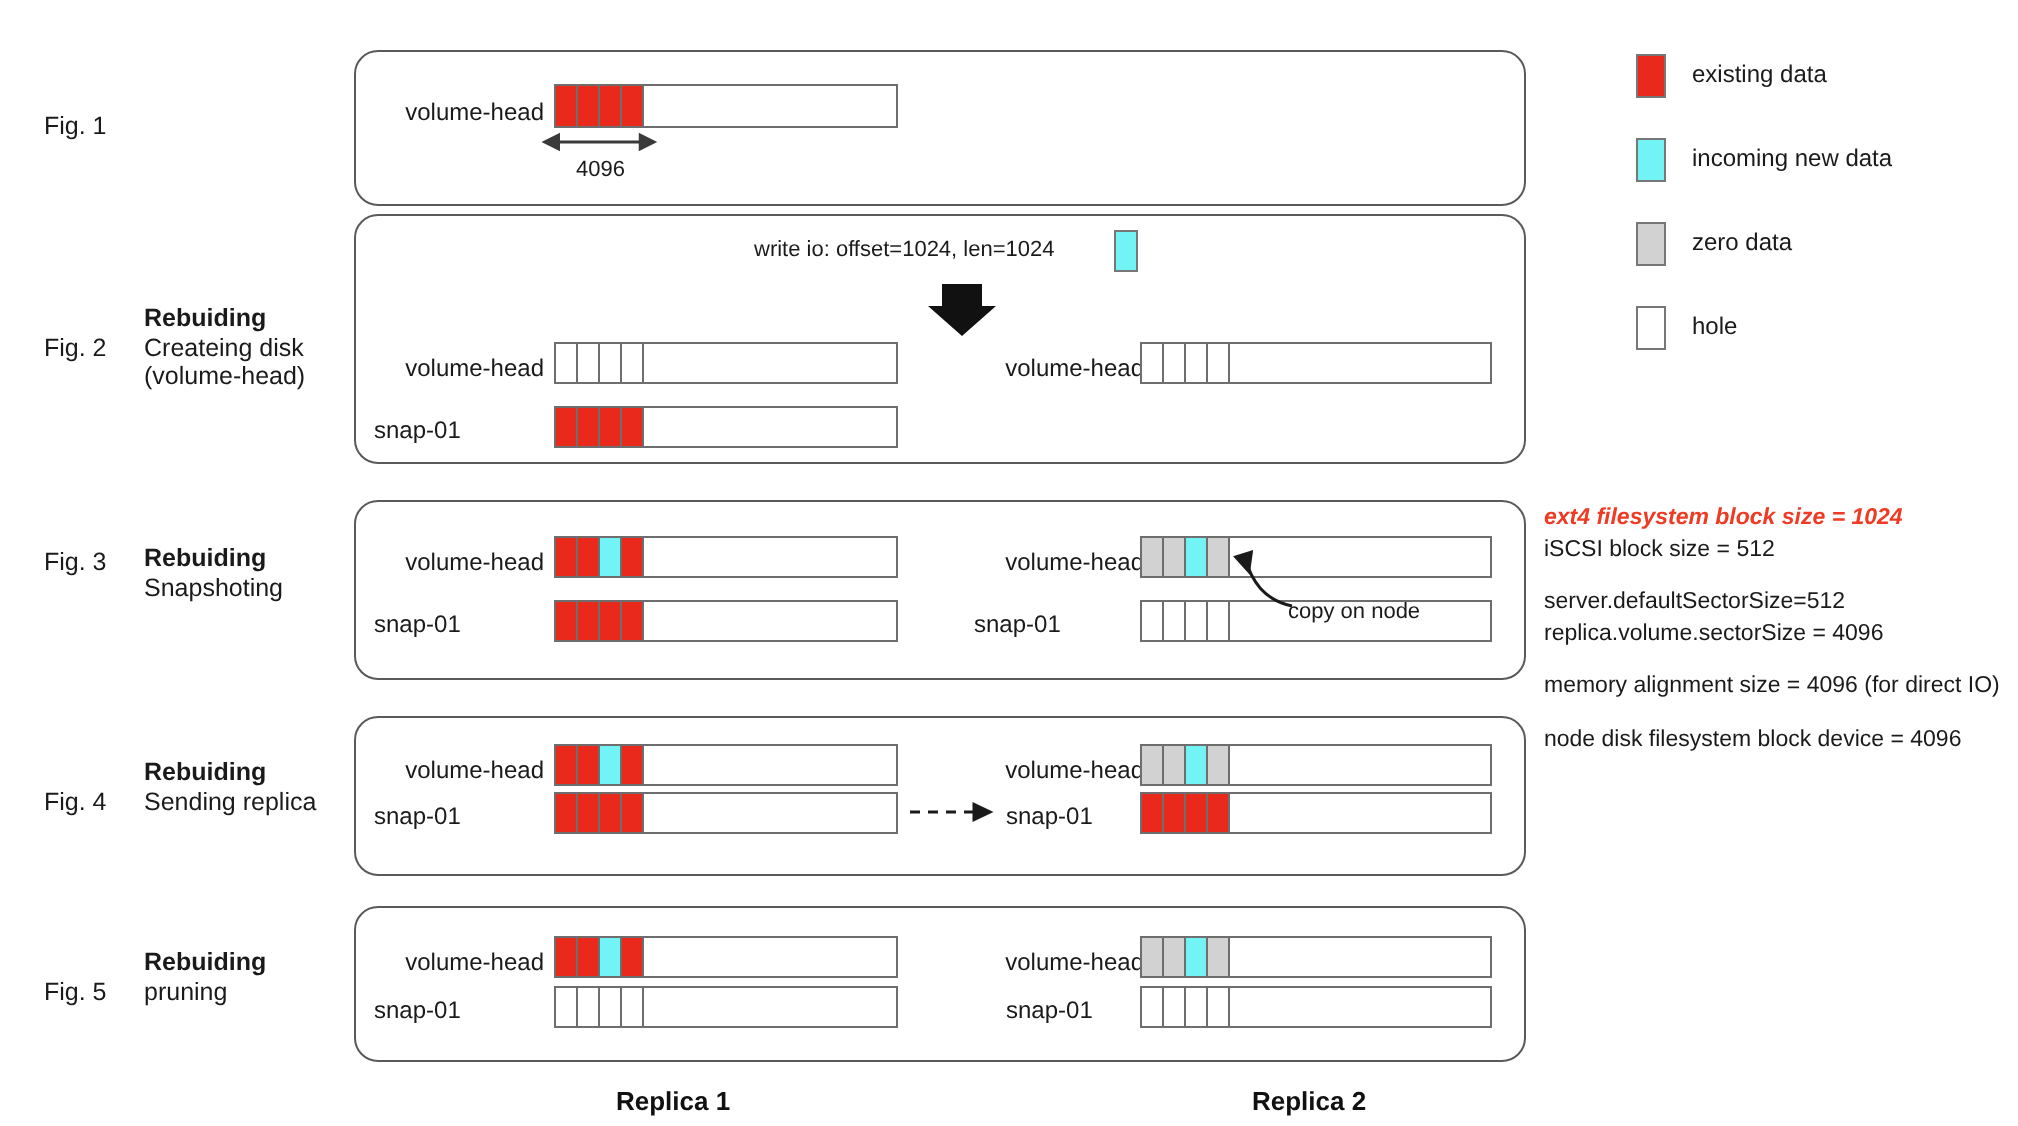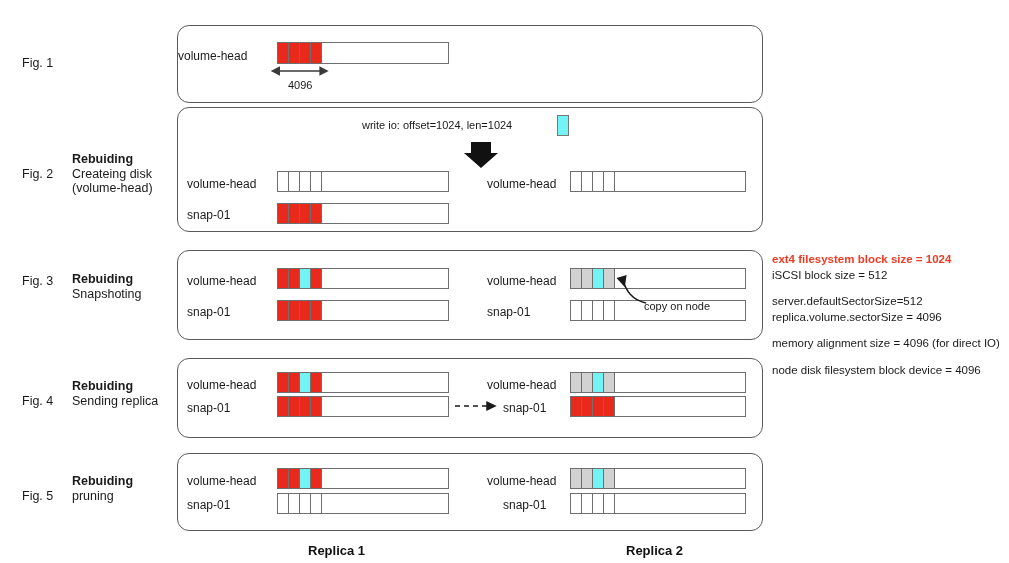--- a/index.html
+++ b/index.html
@@ -23,21 +23,21 @@
   
   .bar{position:absolute;box-sizing:border-box;border:1.3px solid #6e6e6e;background:#ffffff;display:flex;}
   .cell{box-sizing:border-box;height:100%;}
   .cell.sep{border-right:1.3px solid #6e6e6e;}
   .cell.red{background:#e8291c;}
   .cell.cyan{background:#72f4f7;}
   .cell.gray{background:#d2d2d2;}
   .cell.hole{background:#ffffff;}
   .cell.tail{flex:1 1 auto;background:#ffffff;}
 
-  .barlabel{position:absolute;font-size:12px;color:#1a1a1a;white-space:nowrap;}
+  .barlabel{position:absolute;font-size:12px;color:#1a1a1a;white-space:nowrap;text-align:right;}
   .barlabel.l{text-align:left;}
 
   
   .smalltxt{position:absolute;font-size:11px;color:#1a1a1a;white-space:nowrap;}
   .bottomlabel{position:absolute;font-size:13px;font-weight:bold;color:#111;white-space:nowrap;}
 
   
   .legend{position:absolute;left:812px;top:24px;width:190px;}
   .legrow{position:relative;height:42px;}
   .legsw{position:absolute;left:6px;top:3px;width:15px;height:22px;box-sizing:border-box;border:1.3px solid #777;}
@@ -76,21 +76,21 @@
 
   <div class="figlabel" style="left:22px;top:167px;">Fig. 2</div>
   <div class="figtitle" style="left:72px;top:152px;">
     <span class="b">Rebuiding</span>
     <span class="n">Createing disk</span>
     <span class="n">(volume-head)</span>
   </div>
 
   <div class="panel" style="left:177px;top:107px;width:586px;height:125px;"></div>
 
-  <div class="smalltxt" style="left:362px;top:119px;">write io: offset=1024, len=1024</div>
+  <div class="smalltxt" style="left:377px;top:119px;">write io: offset=1024, len=1024</div>
   <div style="position:absolute;left:557px;top:115px;width:12px;height:21px;background:#72f4f7;border:1.3px solid #777;box-sizing:border-box;"></div>
 
   <div class="barlabel" style="left:187px;top:177px;width:85px;">volume-head</div>
   <div class="bar" style="left:277px;top:171px;width:172px;height:21px;">
     <div class="cell hole sep" style="width:11px;"></div>
     <div class="cell hole sep" style="width:11px;"></div>
     <div class="cell hole sep" style="width:11px;"></div>
     <div class="cell hole sep" style="width:11px;"></div>
     <div class="cell tail"></div>
   </div>
@@ -243,23 +243,41 @@
     <div class="cell hole sep" style="width:11px;"></div>
     <div class="cell hole sep" style="width:11px;"></div>
     <div class="cell hole sep" style="width:11px;"></div>
     <div class="cell hole sep" style="width:11px;"></div>
     <div class="cell tail"></div>
   </div>
 
   <div class="bottomlabel" style="left:308px;top:543px;">Replica 1</div>
   <div class="bottomlabel" style="left:626px;top:543px;">Replica 2</div>
 
+  <div class="legend">
+    <div class="legrow">
+      <span class="legsw red"></span>
+      <span class="legtxt">existing data</span>
+    </div>
+    <div class="legrow">
+      <span class="legsw cyan"></span>
+      <span class="legtxt">incoming new data</span>
+    </div>
+    <div class="legrow">
+      <span class="legsw gray"></span>
+      <span class="legtxt">zero data</span>
+    </div>
+    <div class="legrow">
+      <span class="legsw hole"></span>
+      <span class="legtxt">hole</span>
+    </div>
+  </div>
 
   <div class="cfg">
-    <div class="hl" style="color:#ef3b24;">ext4 filesystem block size = 1024</div>
+    <div class="hl" style="color:#ef3b24;font-style:italic;">ext4 filesystem block size = 1024</div>
     <div>iSCSI block size = 512</div>
     <div class="gap"></div>
     <div>server.defaultSectorSize=512</div>
     <div>replica.volume.sectorSize = 4096</div>
     <div class="gap"></div>
     <div>memory alignment size = 4096 (for direct IO)</div>
     <div class="gap"></div>
     <div>node disk filesystem block device = 4096</div>
   </div>
 

